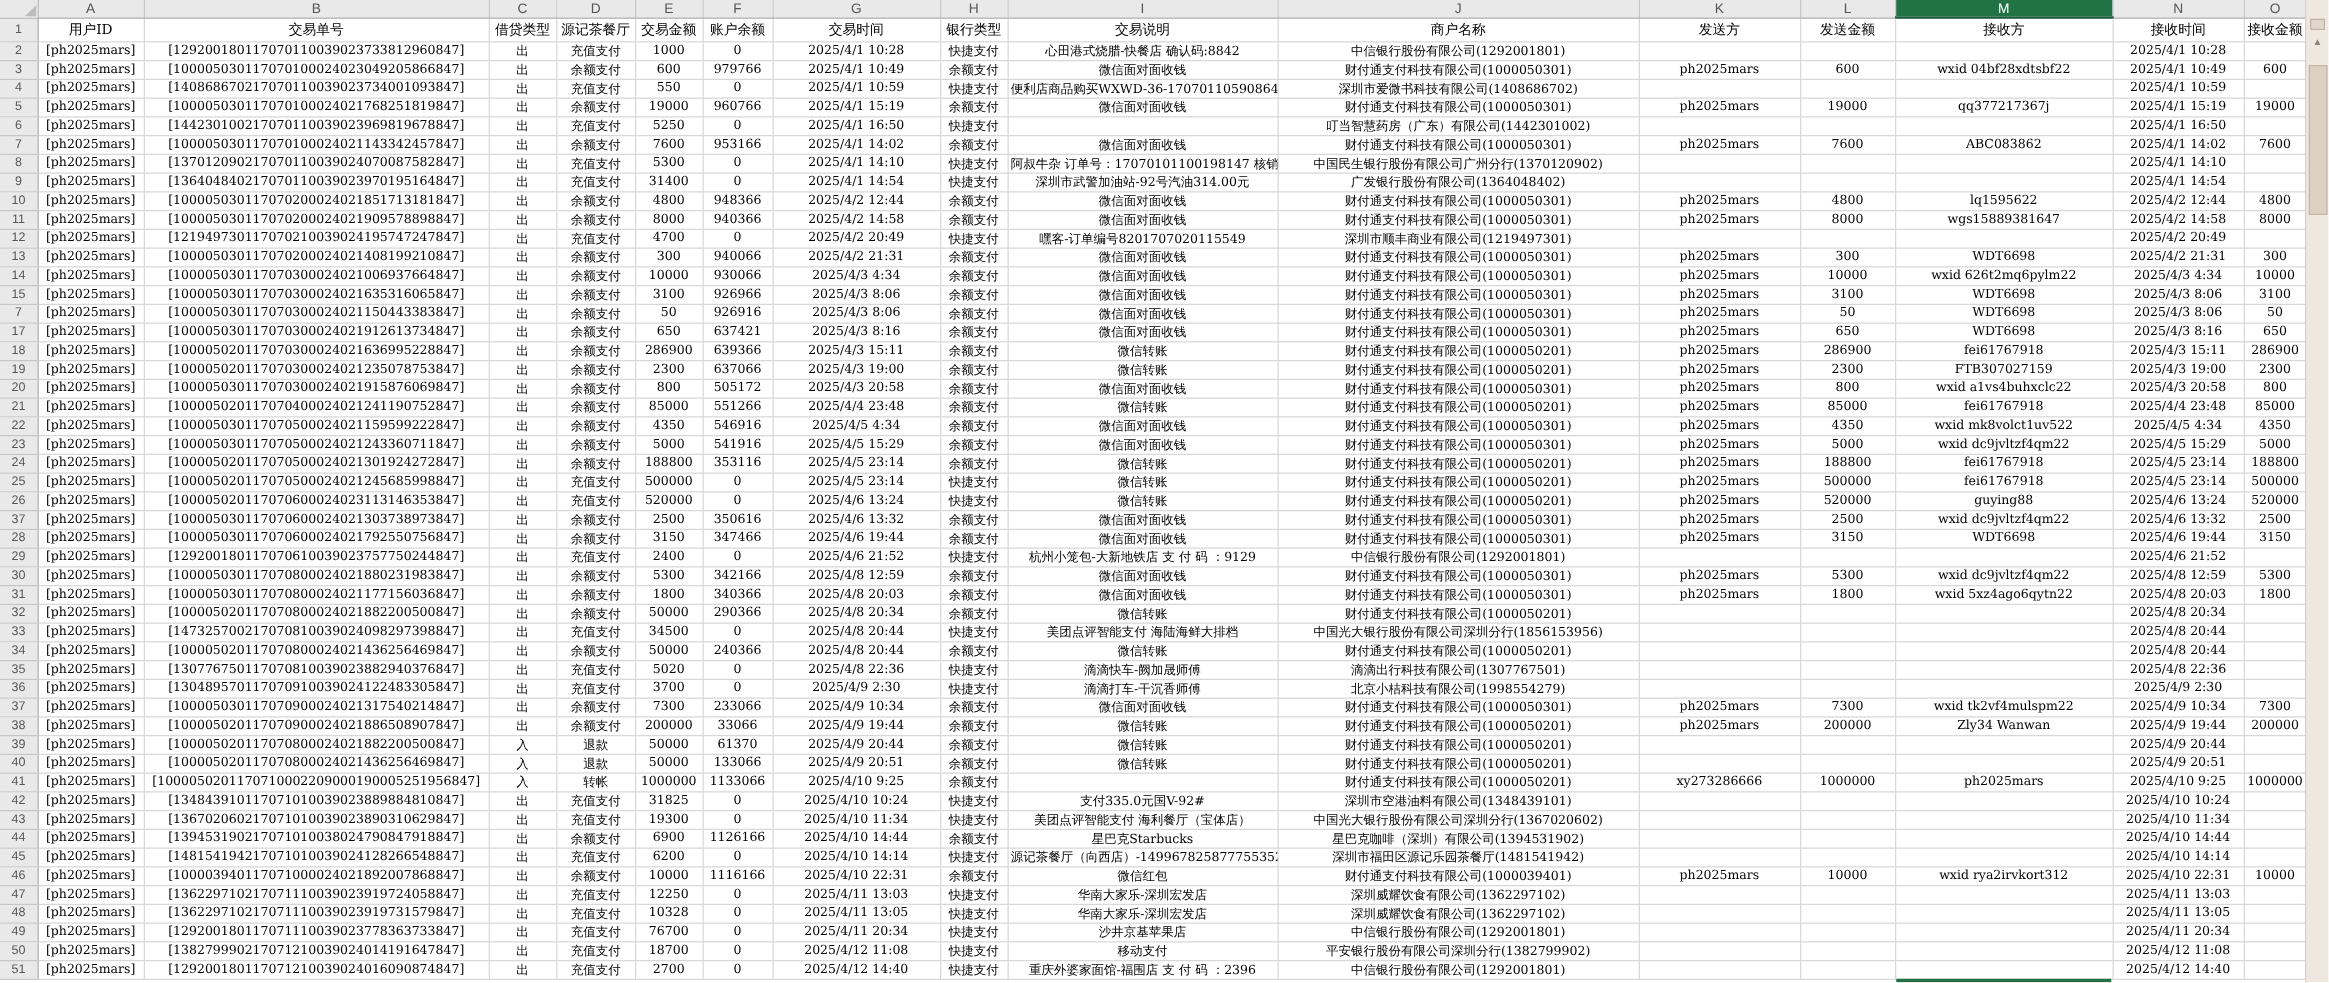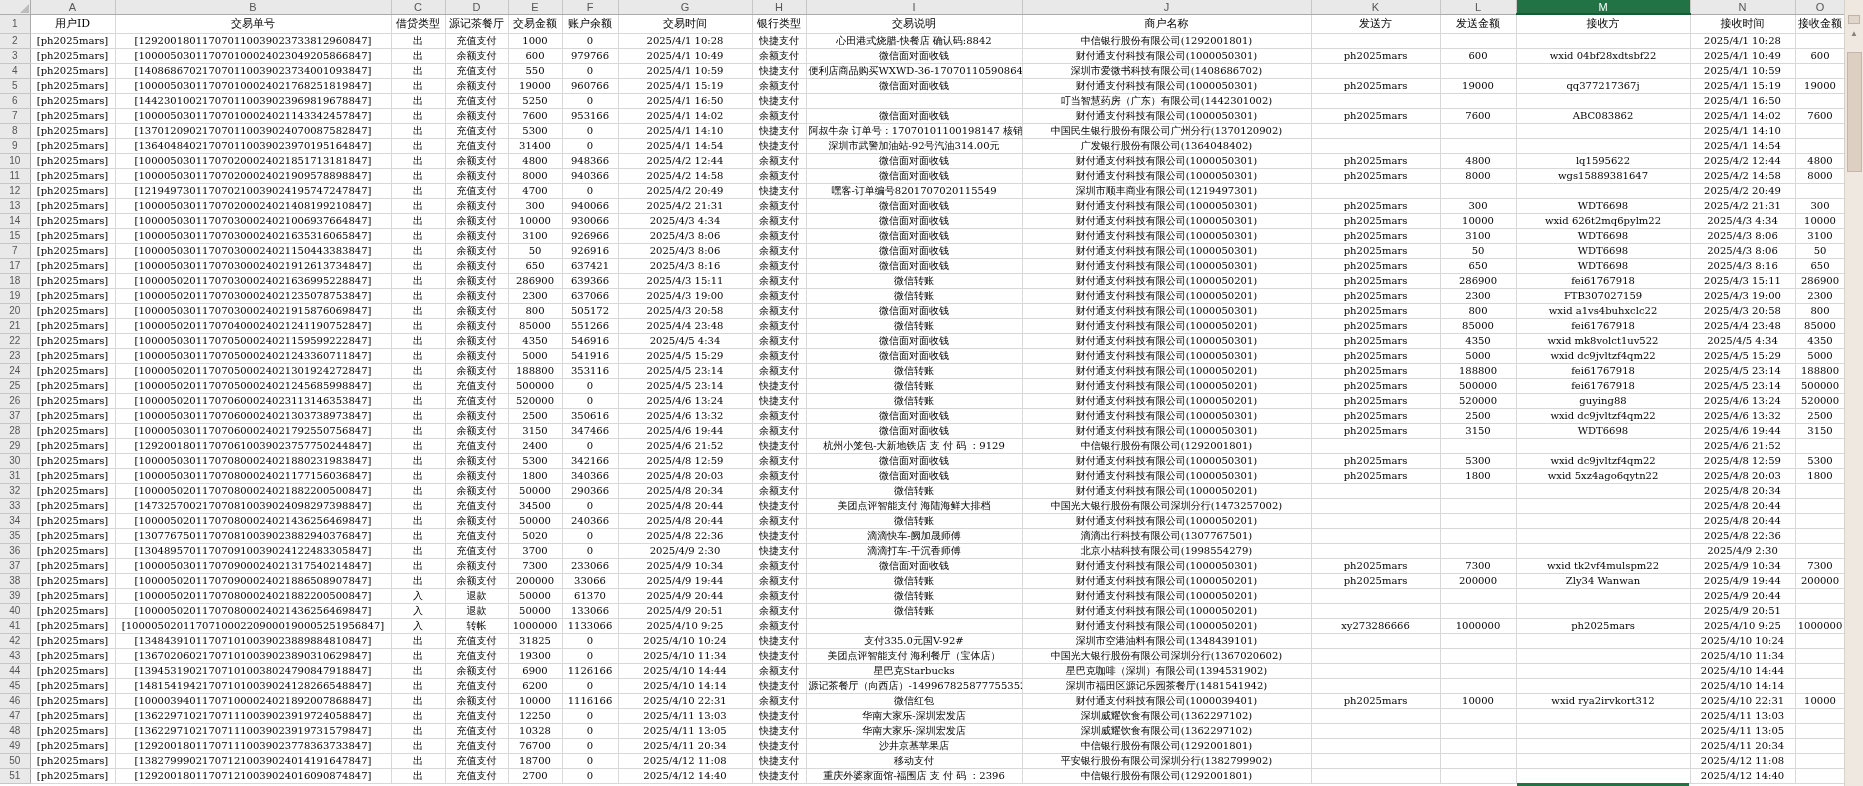--- a/index.html
+++ b/index.html
@@ -659,21 +659,21 @@
           <th class="rowhdr">33</th>
           <td class="cell">[ph2025mars]</td>
           <td class="cell">[147325700217070810039024098297398847]</td>
           <td class="cell">出</td>
           <td class="cell">充值支付</td>
           <td class="cell">34500</td>
           <td class="cell">0</td>
           <td class="cell">2025/4/8 20:44</td>
           <td class="cell">快捷支付</td>
           <td class="cell">美团点评智能支付 海陆海鲜大排档</td>
-          <td class="cell">中国光大银行股份有限公司深圳分行(1473257002)</td>
+          <td class="cell">中国光大银行股份有限公司深圳分行(1856153956)</td>
           <td class="cell"></td>
           <td class="cell"></td>
           <td class="cell"></td>
           <td class="cell">2025/4/8 20:44</td>
           <td class="cell"></td>
         </tr>
         <tr class="data">
           <th class="rowhdr">34</th>
           <td class="cell">[ph2025mars]</td>
           <td class="cell">[100005020117070800024021436256469847]</td>

